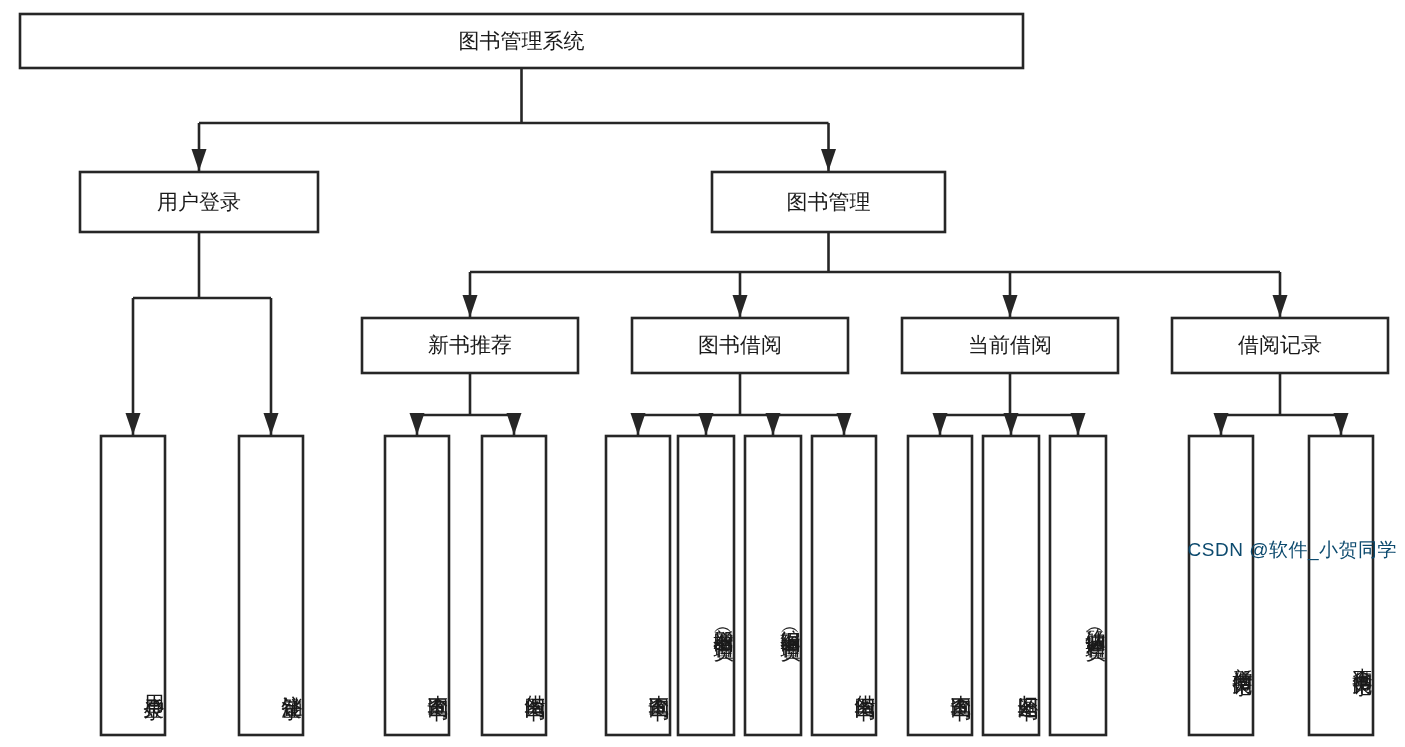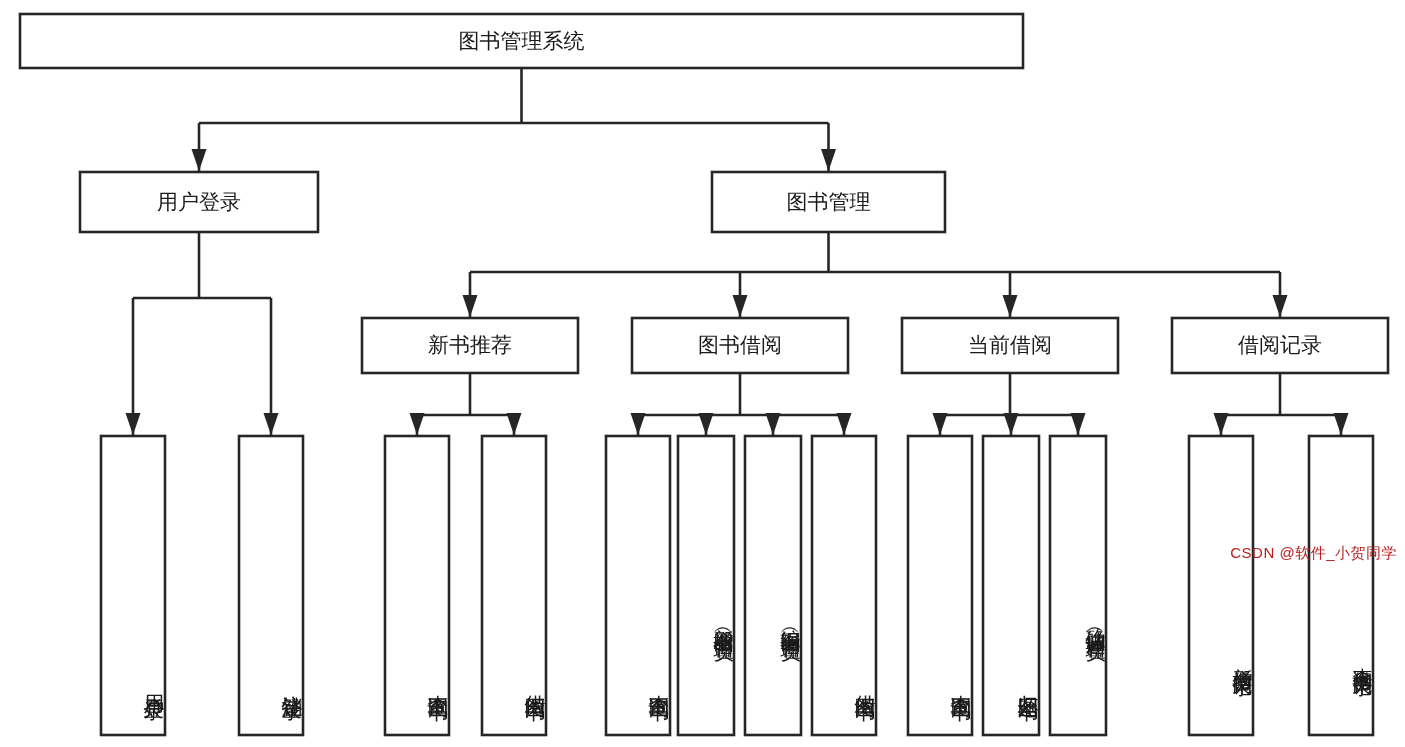--- a/index.html
+++ b/index.html
@@ -62,22 +62,22 @@
     align-items: flex-start;
     justify-content: center;
     white-space: nowrap;
     pointer-events: none;
   }
   .watermark {
     position: absolute;
     right: 8px;
     bottom: 4px;
     font-family: "Liberation Sans", "DejaVu Sans", sans-serif;
-    font-size: 15px;
-    color: #b91c1c;
+    font-size: 19px;
+    color: #0c4a6e;
     white-space: nowrap;
     letter-spacing: 0.5px;
   }
 </style>
 </head>
 <body>
 
 <div id="diagram-root">
 
   <svg id="flow" viewBox="0 0 1405 747" preserveAspectRatio="none" aria-hidden="true">

